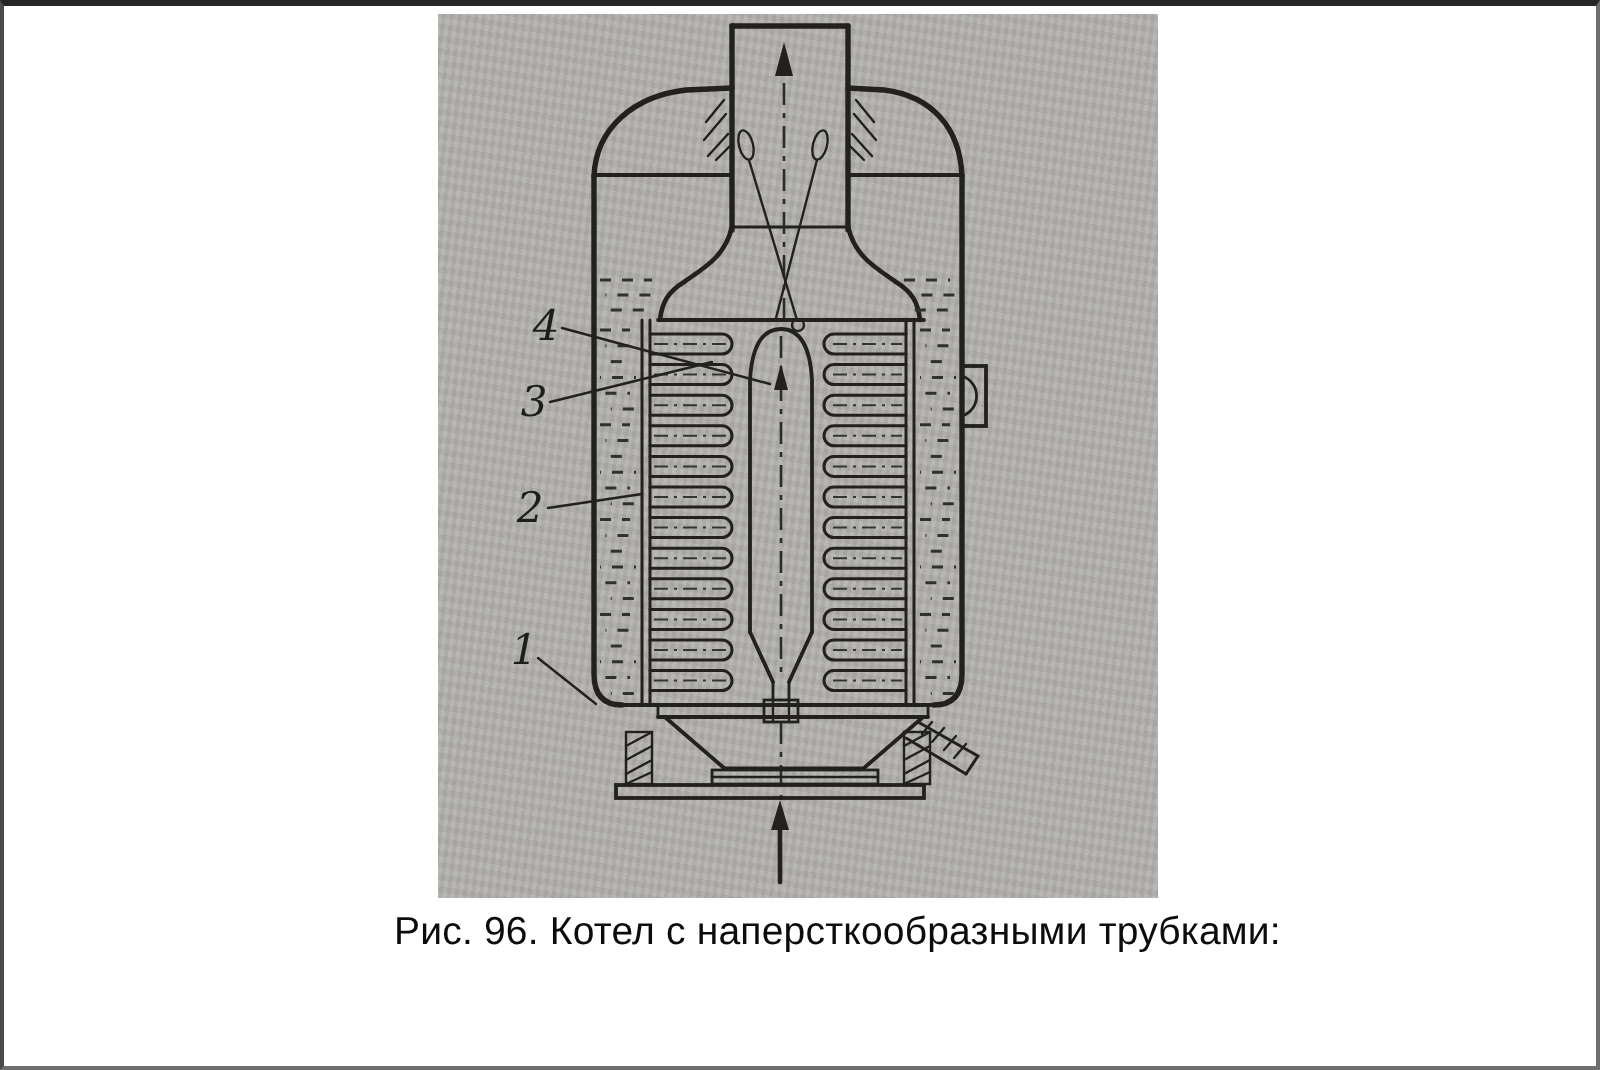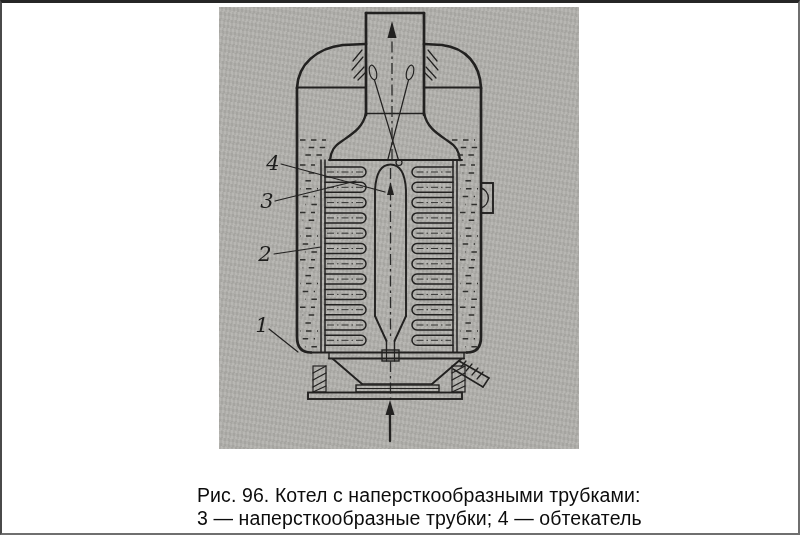--- a/index.html
+++ b/index.html
@@ -7,21 +7,21 @@
         font-family:"Liberation Sans",sans-serif;}
   .frame{position:absolute;inset:0;border-top:3px solid #262626;border-left:2px solid #4a4a4a;
          border-right:2px solid #6f6f6f;border-bottom:2px solid #6f6f6f;pointer-events:none;}
   .scan{position:absolute;left:219px;top:7px;width:360px;height:442px;
         background-color:#b1b0ac;
         background-image:
           repeating-linear-gradient(97deg, rgba(255,255,255,0.05) 0 2px, rgba(20,20,15,0.04) 2px 4px),
           repeating-linear-gradient(9deg, rgba(255,255,255,0.04) 0 3px, rgba(50,50,45,0.045) 3px 6px);}
   .scan svg{position:absolute;left:0;top:0;}
   .caption{position:absolute;left:197px;top:455px;color:#0c0c0c;font-size:19.5px;line-height:23px;
-           letter-spacing:0.1px;white-space:nowrap;margin-top:29px;}
+           letter-spacing:0.1px;white-space:nowrap;}
   
   .ink{stroke:#222120;fill:none;stroke-linecap:round;}
   .s1{stroke-width:1.2;}
   .s14{stroke-width:1.4;}
   .s15{stroke-width:1.5;}
   .s2{stroke-width:1.9;}
   .s25{stroke-width:2.3;}
   .s3{stroke-width:2.7;}
   .fill{fill:#222120;stroke:none;}
   .cl{stroke:#2b2b2a;stroke-width:1.3;stroke-dasharray:11 4 2.5 4;fill:none;}
@@ -279,17 +279,16 @@
         <text class="callout" x="273" y="170" text-anchor="middle">4</text>
         <text class="callout" x="267" y="208" text-anchor="middle">3</text>
         <text class="callout" x="265" y="261" text-anchor="middle">2</text>
         <text class="callout" x="262" y="332" text-anchor="middle">1</text>
       </g>
     </svg>
   </div>
 
   <div class="caption">
     <div>Рис. 96. Котел с наперсткообразными трубками:</div>
-    <div>3 — наперсткообразные трубки; 4 — обтекатель</div>
   </div>
 
   <div class="frame"></div>
 </div>
 
 </body></html>

